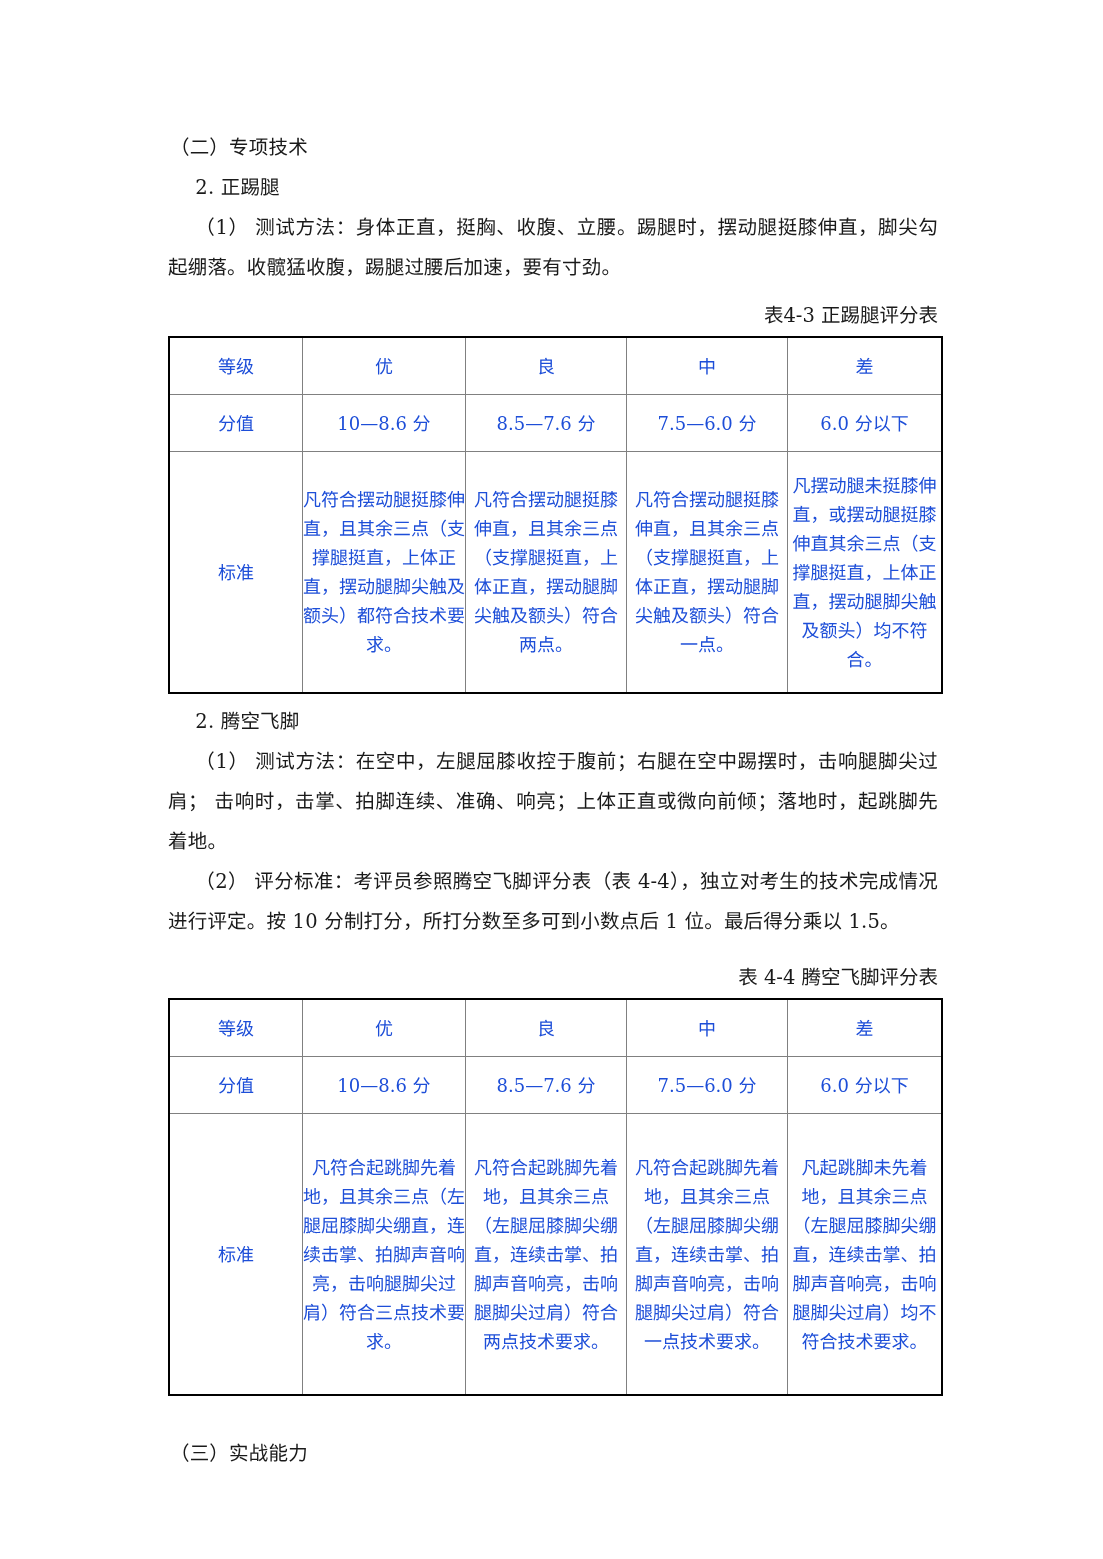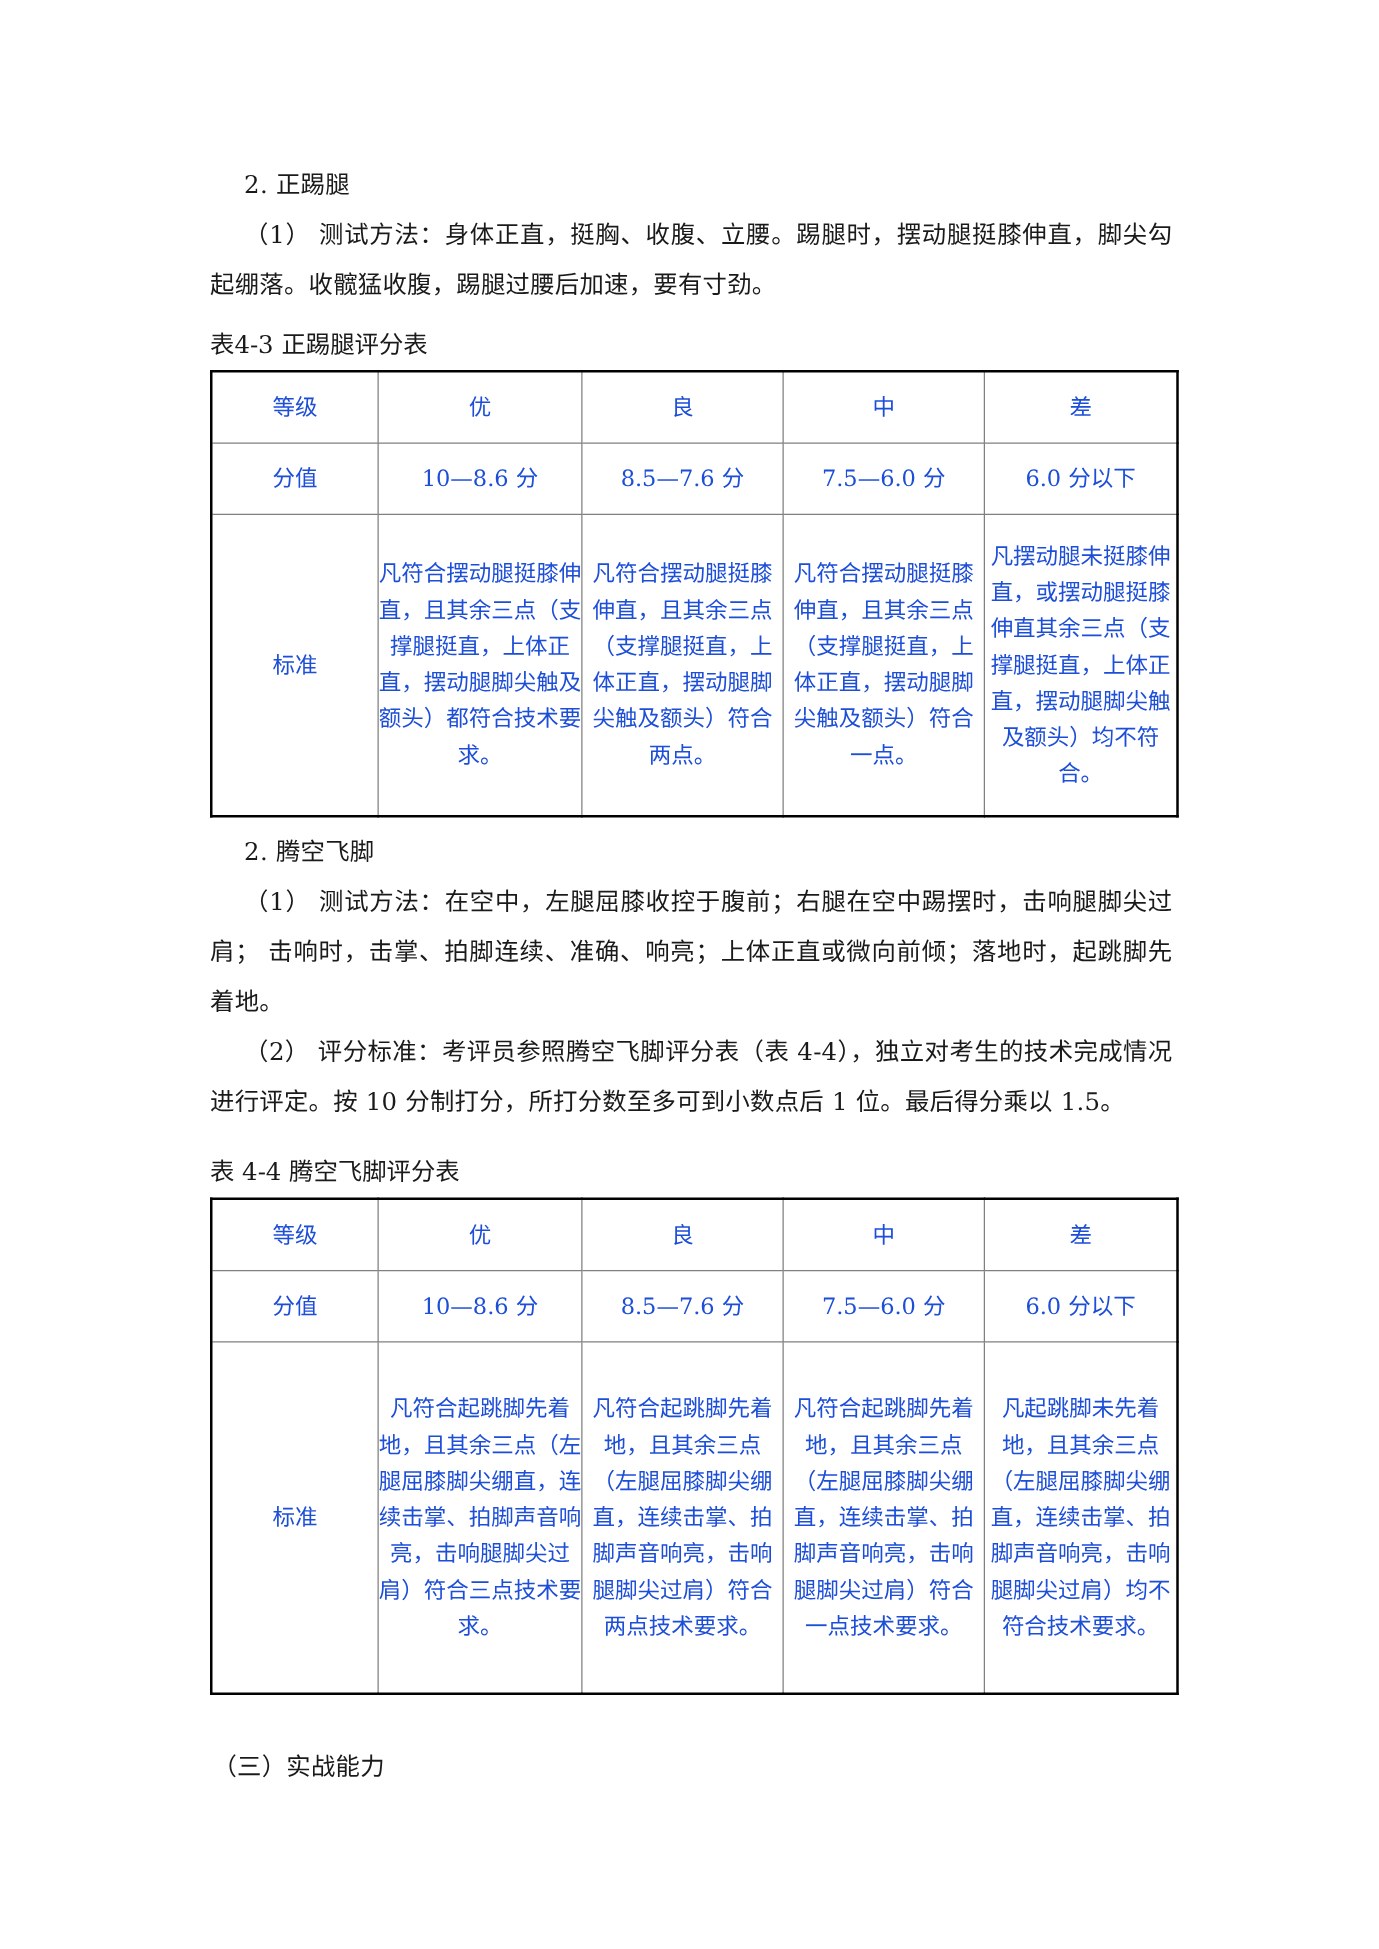--- a/index.html
+++ b/index.html
@@ -34,21 +34,21 @@
     margin: 0;
     letter-spacing: 0.2px;
   }
   .indent1 { text-indent: 0.1em; }
   .indent2 { text-indent: 1.4em; }
 
   
   .tbl-caption {
     font-size: 19.5px;
     line-height: 40px;
-    text-align: left;
+    text-align: right;
     margin: 0;
   }
 
   
   table.score-table {
     border-collapse: collapse;
     width: 767px;
     table-layout: fixed;
     border: 2.5px solid #000000;
     margin: 0;
@@ -90,20 +90,21 @@
   .gap-sm { height: 8px; }
   .gap-md { height: 16px; }
   .gap-xl { height: 38px; }
 </style>
 </head>
 <body>
 
 <div class="page">
   <div class="content">
 
+    <p class="para indent1">（二）专项技术</p>
 
     <p class="para indent2">2. 正踢腿</p>
 
     <p class="para indent2"><span>（1） 测试方法：</span><span>身体正直，挺胸、收腹、立腰。踢腿时，摆动腿挺膝伸直，脚尖勾起绷落。收髋猛收腹，踢腿过腰后加速，要有寸劲。</span></p>
 
 
     <div class="gap-sm"></div>
 
     <p class="tbl-caption">表4-3    正踢腿评分表</p>
 

